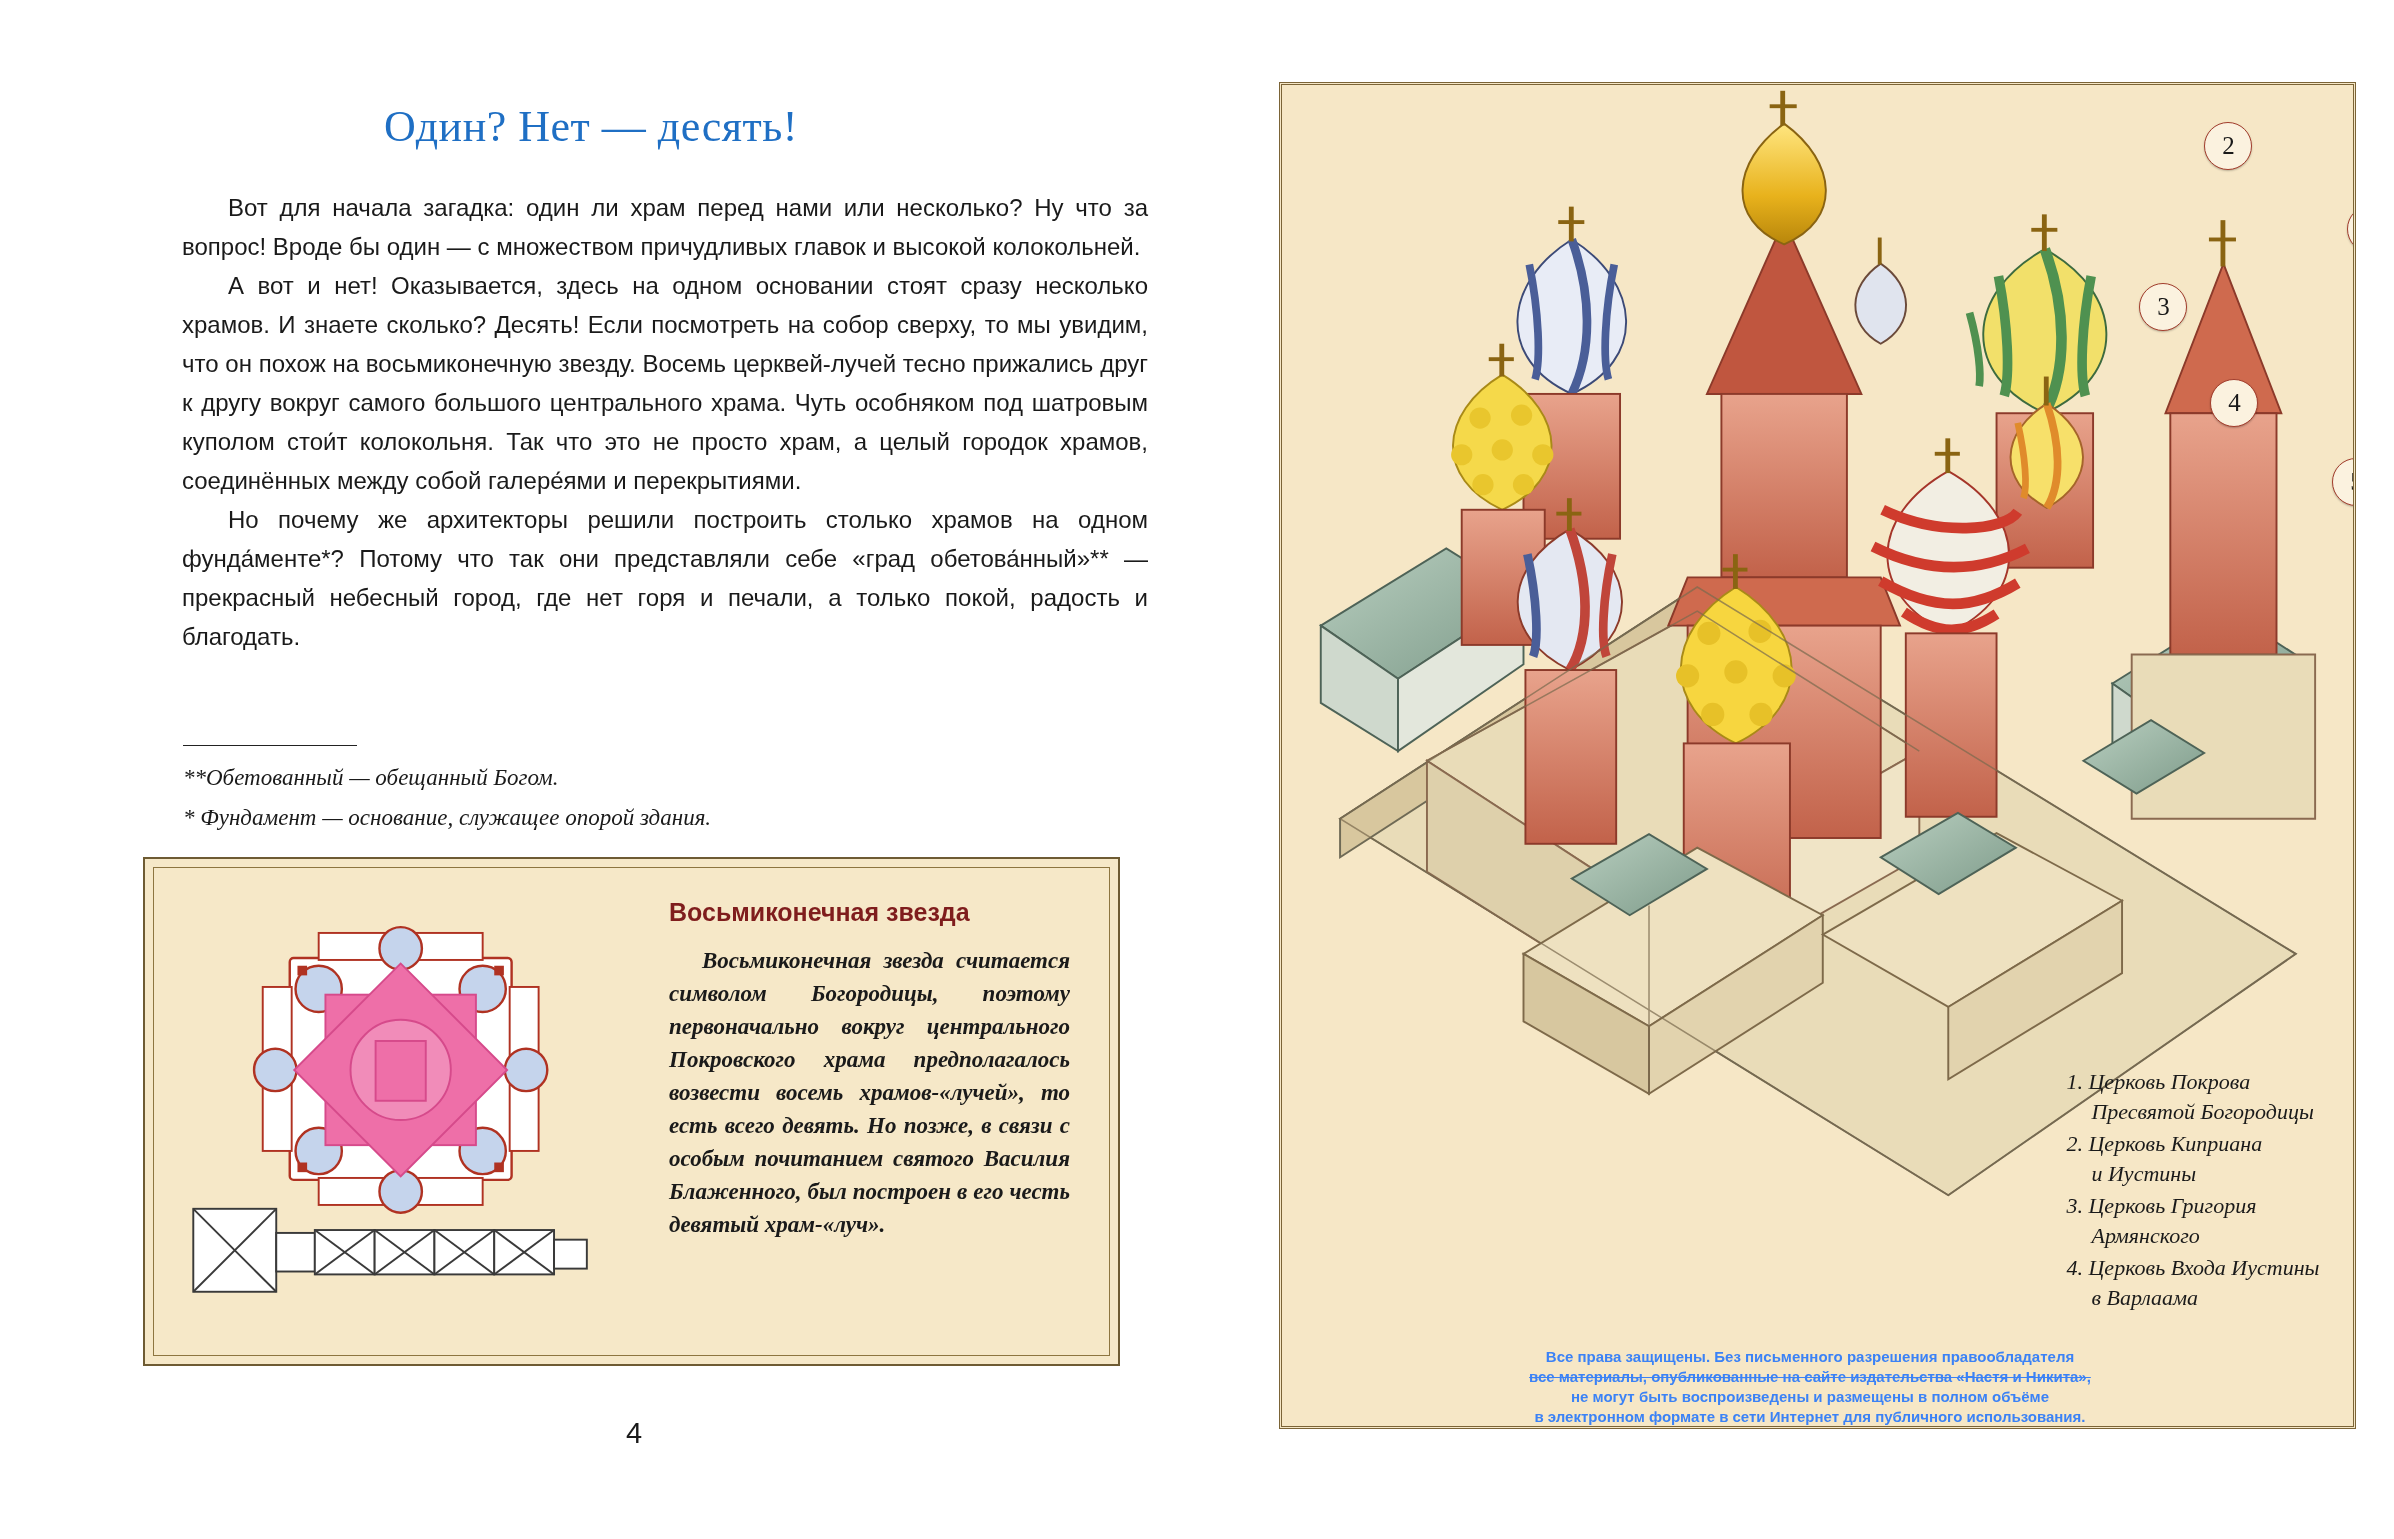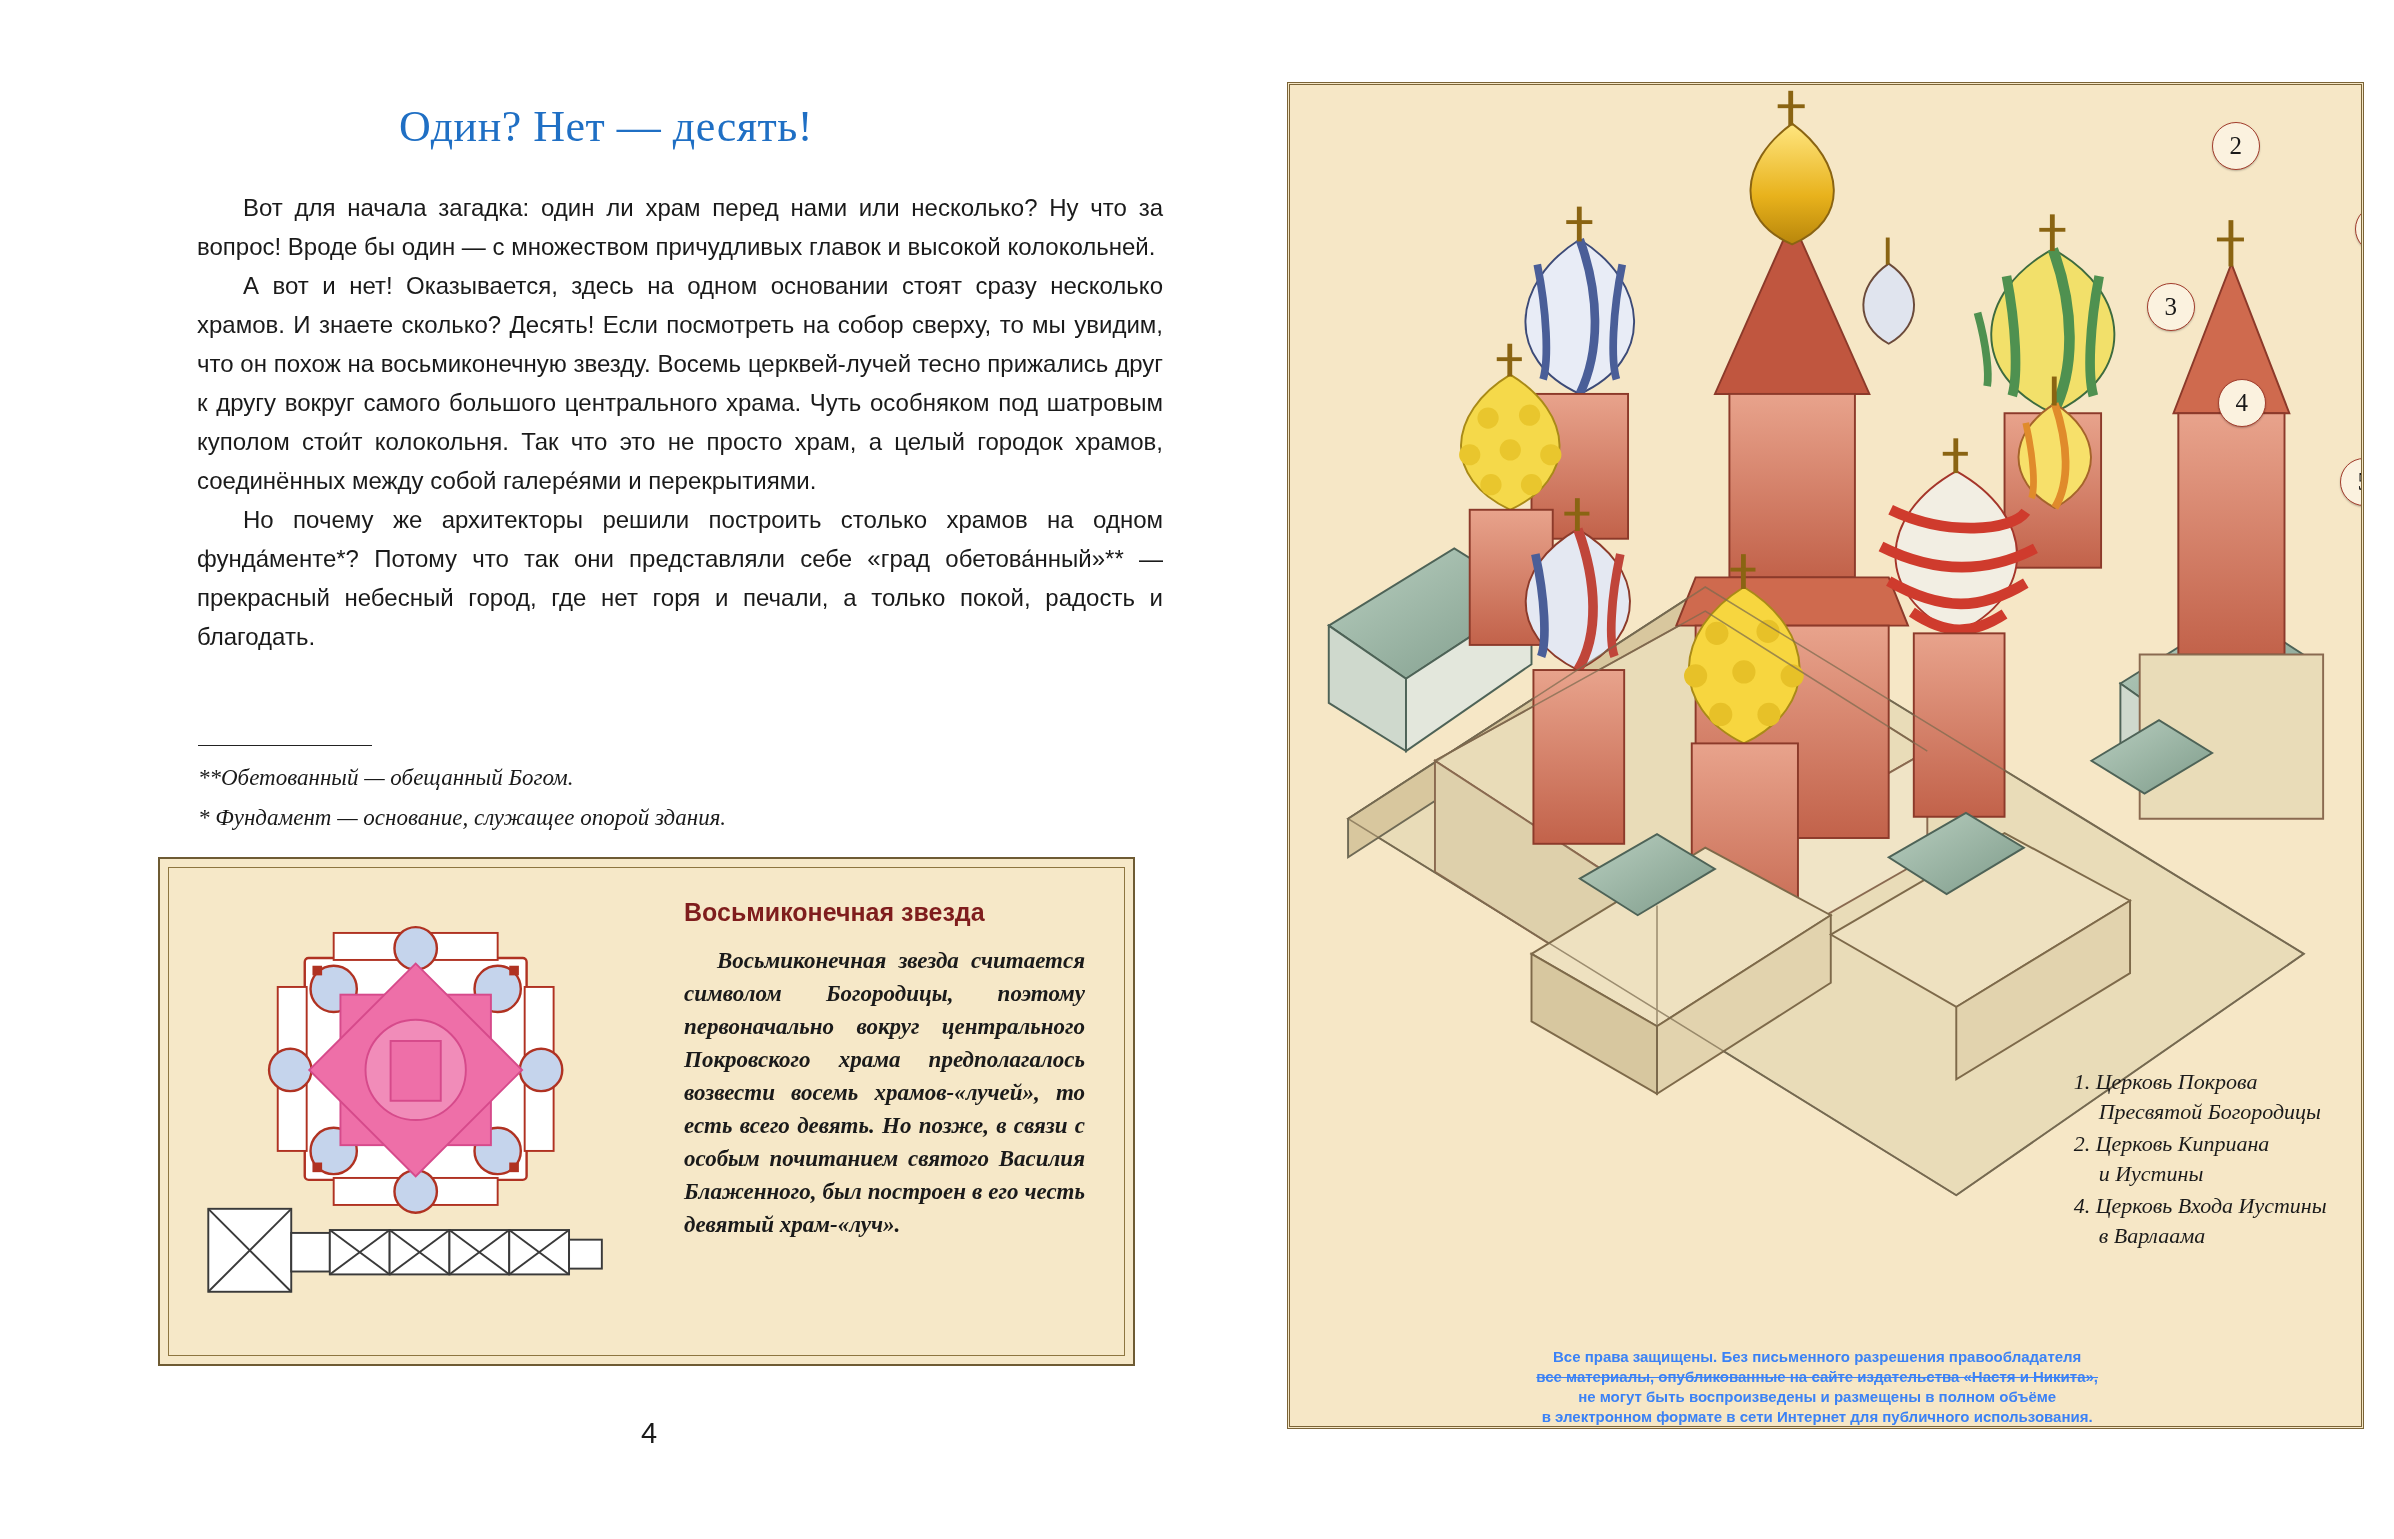--- a/index.html
+++ b/index.html
@@ -11,21 +11,20 @@
     width: 2394px;
     height: 1539px;
     font-family: "Liberation Serif", serif;
     overflow: hidden;
     position: relative;
   }
   .page {
     position: absolute;
     inset: 0;
     display: flex;
-    padding-left: 15px;
   }
   
   .left-page {
     position: relative;
     width: 1246px;
     height: 1539px;
     box-sizing: border-box;
   }
   .title {
     position: absolute;
@@ -479,20 +478,25 @@
         <span>1.</span>
         <span>Церковь Покрова</span>
         <span class="legend-sub">Пресвятой Богородицы</span>
       </div>
       <div class="legend-item">
         <span>2.</span>
         <span>Церковь Киприана</span>
         <span class="legend-sub">и Иустины</span>
       </div>
       <div class="legend-item">
+        <span>3.</span>
+        <span>Церковь Григория</span>
+        <span class="legend-sub">Армянского</span>
+      </div>
+      <div class="legend-item">
         <span>4.</span>
         <span>Церковь Входа Иустины</span>
         <span class="legend-sub">в Варлаама</span>
       </div>
     </div>
 
     <div class="copyright" style="left:246px;top:1347px;width:637px">
       <div>Все права защищены. Без письменного разрешения правообладателя</div>
       <div class="strike">все материалы, опубликованные на сайте издательства «Настя и Никита»,</div>
       <div>не могут быть воспроизведены и размещены в полном объёме</div>

